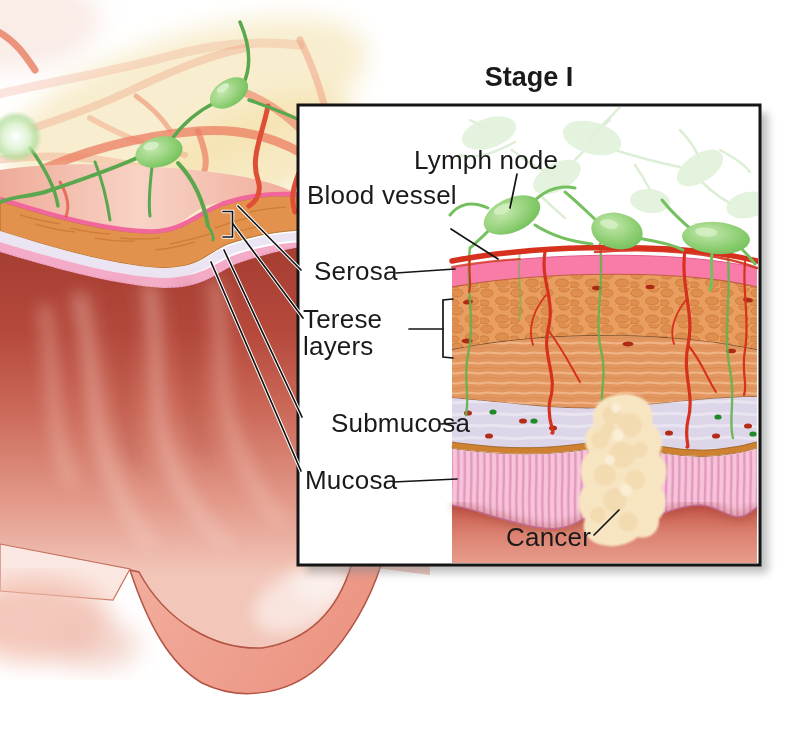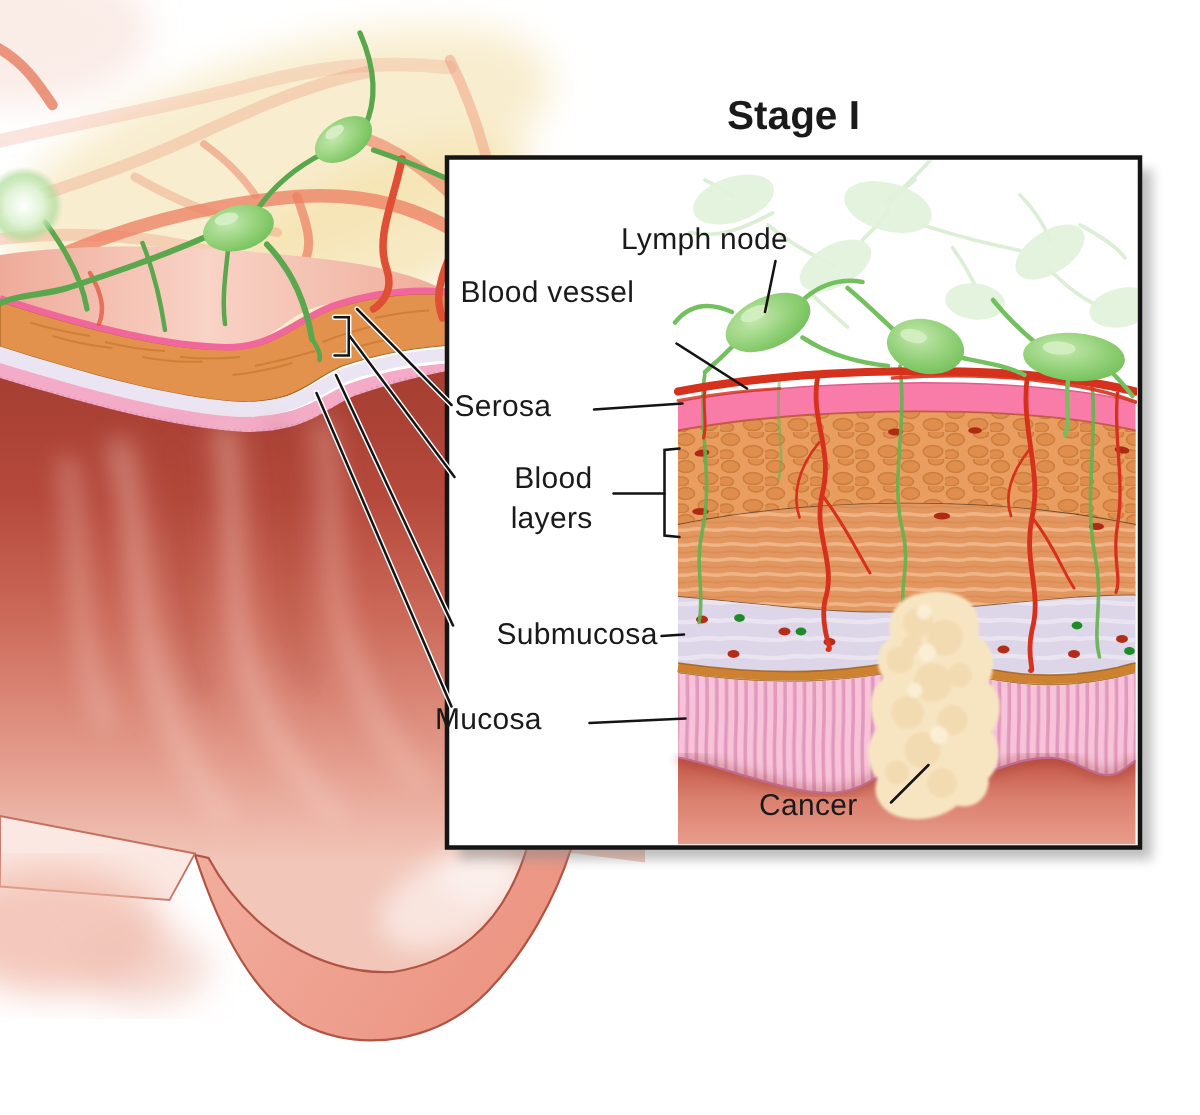--- a/index.html
+++ b/index.html
@@ -1,20 +1,20 @@
 <!DOCTYPE html>
 <html style="--label_text: #1a1a1a; --credit_gray: #b5b5b5; --lymph_node_green: #7CC561; --vessel_red: #D5311C; --serosa_pink: #F97BA8; --muscle_orange: #E8995A; --submucosa_lavender: #DDD5E8; --mucosa_pink: #F7C3D8; --cancer_cream: #F7E5C2; --lumen_red: #BE4B3E;"><head>
 <meta charset="utf-8">
 <style>
   html,body{margin:0;padding:0;background:#ffffff;}
   .fig{position:relative;width:800px;height:726px;overflow:hidden;background:#fff;
        font-family:Liberation Sans, sans-serif;}
   svg.art{position:absolute;left:0;top:0;}
-  .lbl{position:absolute;color:var(--label_text,#1a1a1a);font-size:20px;line-height:27px;
-       letter-spacing:.2px;white-space:pre-line;text-align:right;}
+  .lbl{position:absolute;color:var(--label_text,#1a1a1a);font-size:26px;line-height:27px;
+       letter-spacing:.2px;white-space:pre-line;}
   .title{position:absolute;left:298px;top:62px;width:462px;text-align:center;
          font-size:27px;font-weight:bold;color:var(--label_text,#111);}
   .credit{position:absolute;top:566px;right:42px;text-align:right;
           color:var(--credit_gray,#b5b5b5);font-size:16px;line-height:20px;}
   .wrap2{width:92px;}
 </style>
 </head>
 <body>
 
 <div class="fig">
@@ -372,20 +372,20 @@
   <path d="M441,424 L456,423"></path>
   <path d="M393,482 L457,479"></path>
   <path d="M594,535 L619,510"></path>
 </g>
 </svg>
 
 <div class="title">Stage I</div>
 
 <div class="lbl" style="left:414px;top:147px;">Lymph node</div>
 <div class="lbl" style="left:307px;top:182px;">Blood vessel</div>
-<div class="lbl" style="left:303px;top:258px;">Serosa</div>
-<div class="lbl wrap2" style="left:303px;top:306px;">Blood layers</div>
+<div class="lbl" style="left:314px;top:258px;">Serosa</div>
+<div class="lbl wrap2" style="left:303px;top:306px;">Terese layers</div>
 <div class="lbl" style="left:303px;top:410px;margin-left:28px;">Submucosa</div>
-<div class="lbl" style="left:290px;top:467px;">Mucosa</div>
+<div class="lbl" style="left:305px;top:467px;">Mucosa</div>
 <div class="lbl" style="left:506px;top:524px;">Cancer</div>
 
 
 </div>
 
 </body></html>

